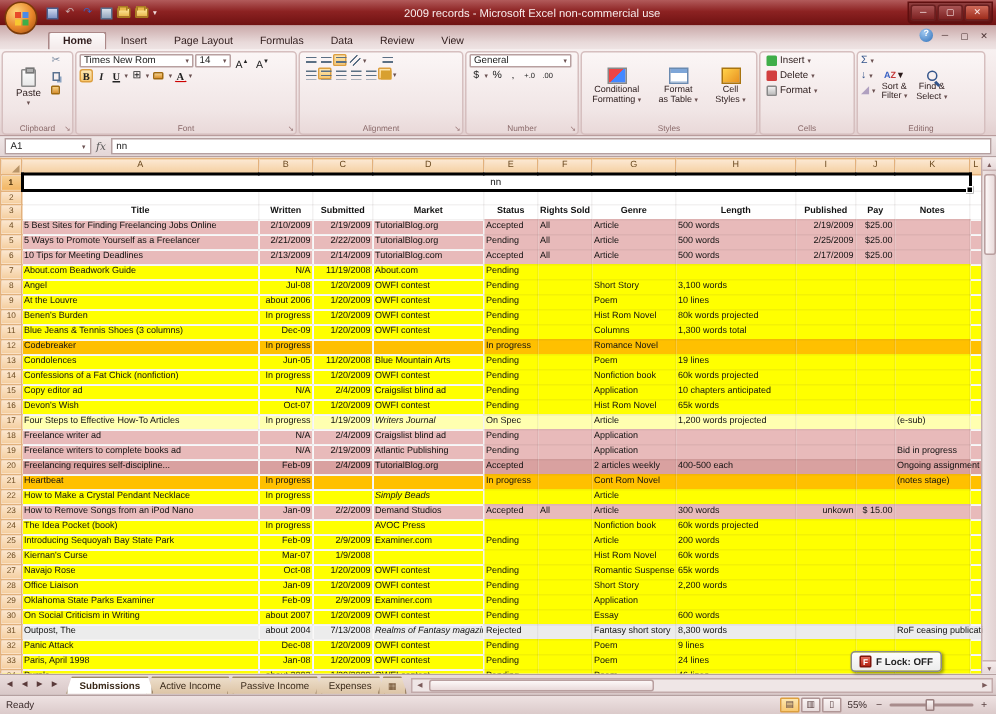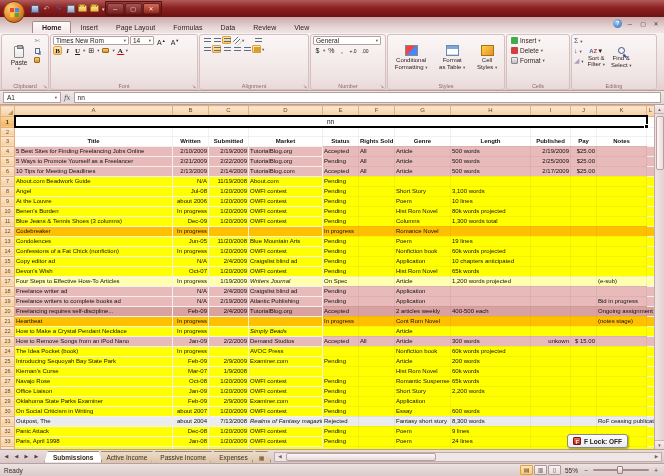--- a/index.html
+++ b/index.html
@@ -151,20 +151,21 @@
         <span class="i-tool"></span>
       </span>
     <span class="qi">
         <span class="i-folder"></span>
       </span>
     <span class="qi">
         <span class="i-folder"></span>
       </span>
     <span class="qat-drop">▾</span>
   </div>
+  <div class="tb-title">2009 records - Microsoft Excel non-commercial use</div>
   <div class="winbtns">
     <span class="wbtn">─</span>
     <span class="wbtn">▢</span>
     <span class="wbtn close">✕</span>
   </div>
 </div>
 
 <div class="tabstrip">
   <span class="rtab active">Home</span>
   <span class="rtab">Insert</span>

